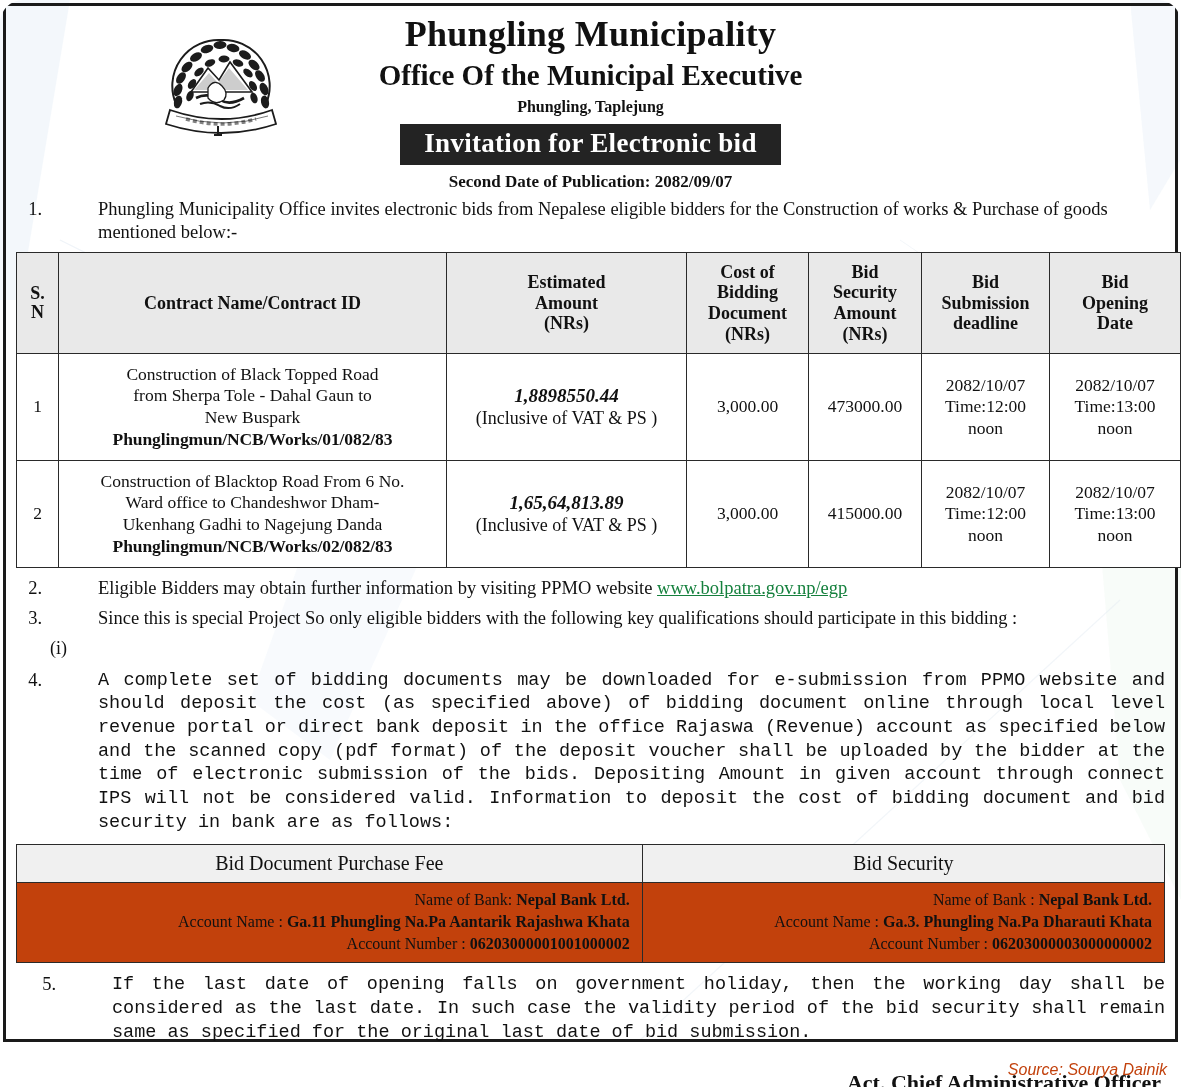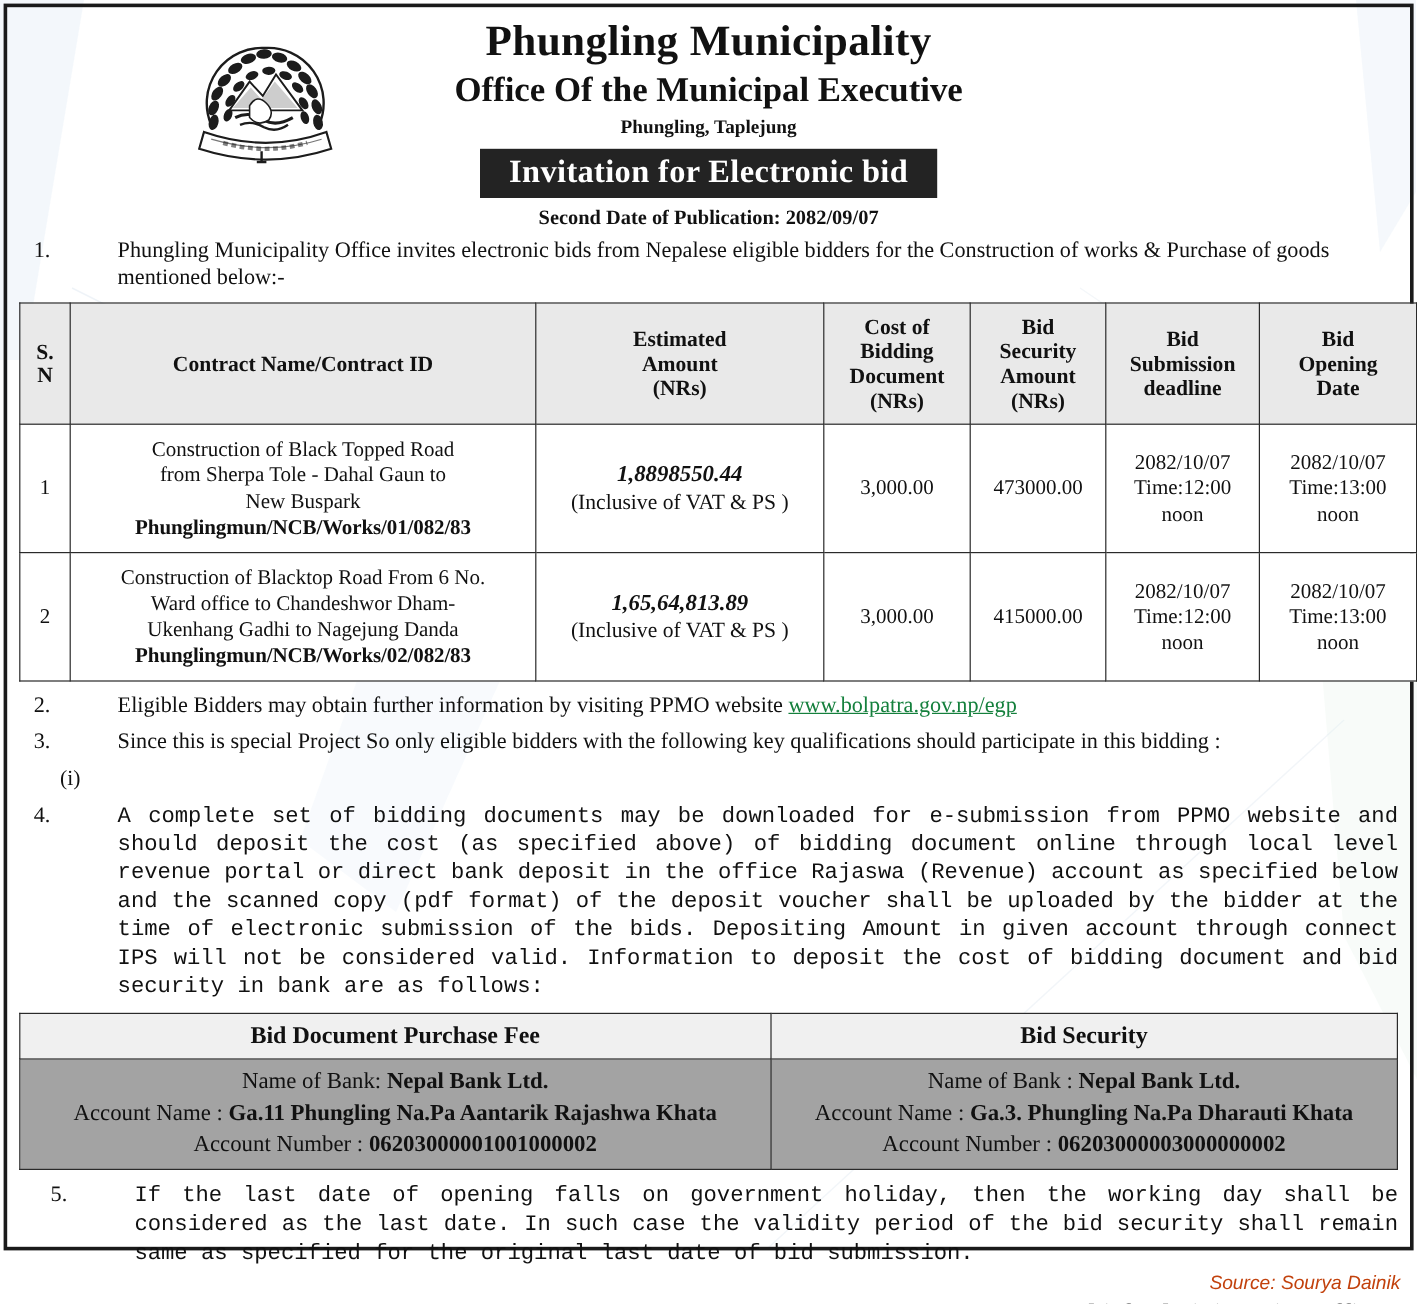--- a/index.html
+++ b/index.html
@@ -11,20 +11,21 @@
     font-family: "Liberation Serif", "DejaVu Serif", serif;
     color: #111111;
   }
   #page {
     position: relative;
     width: 1181px;
     height: 1087px;
     background: #ffffff;
     overflow: hidden;
     box-sizing: border-box;
+    border-radius: 23px;
   }
   
   .wm-streak {
     position: absolute;
     pointer-events: none;
     opacity: 0.55;
   }
   .wm-text {
     position: absolute;
     pointer-events: none;
@@ -193,29 +194,29 @@
   table.bank {
     width: 100%;
     border-collapse: collapse;
     margin-top: 10px;
     table-layout: fixed;
   }
   table.bank th {
     border: 1.6px solid #2a2a2a;
     background: #f0f0f0;
     font-size: 20px;
-    font-weight: bold;
+    font-weight: normal;
     text-align: center;
     padding: 7px 4px;
   }
   table.bank td {
     border: 1.6px solid #2a2a2a;
-    background: #a3a3a3;
-    font-size: 19px;
-    text-align: center;
+    background: #c2410c;
+    font-size: 16px;
+    text-align: right;
     padding: 6px 12px 8px 12px;
     line-height: 1.35;
     vertical-align: top;
   }
   table.bank td b { font-weight: bold; }
   .bank-col-left  { width: 54.5%; }
   .bank-col-right { width: 45.5%; }
   
   .signature {
     text-align: right;

